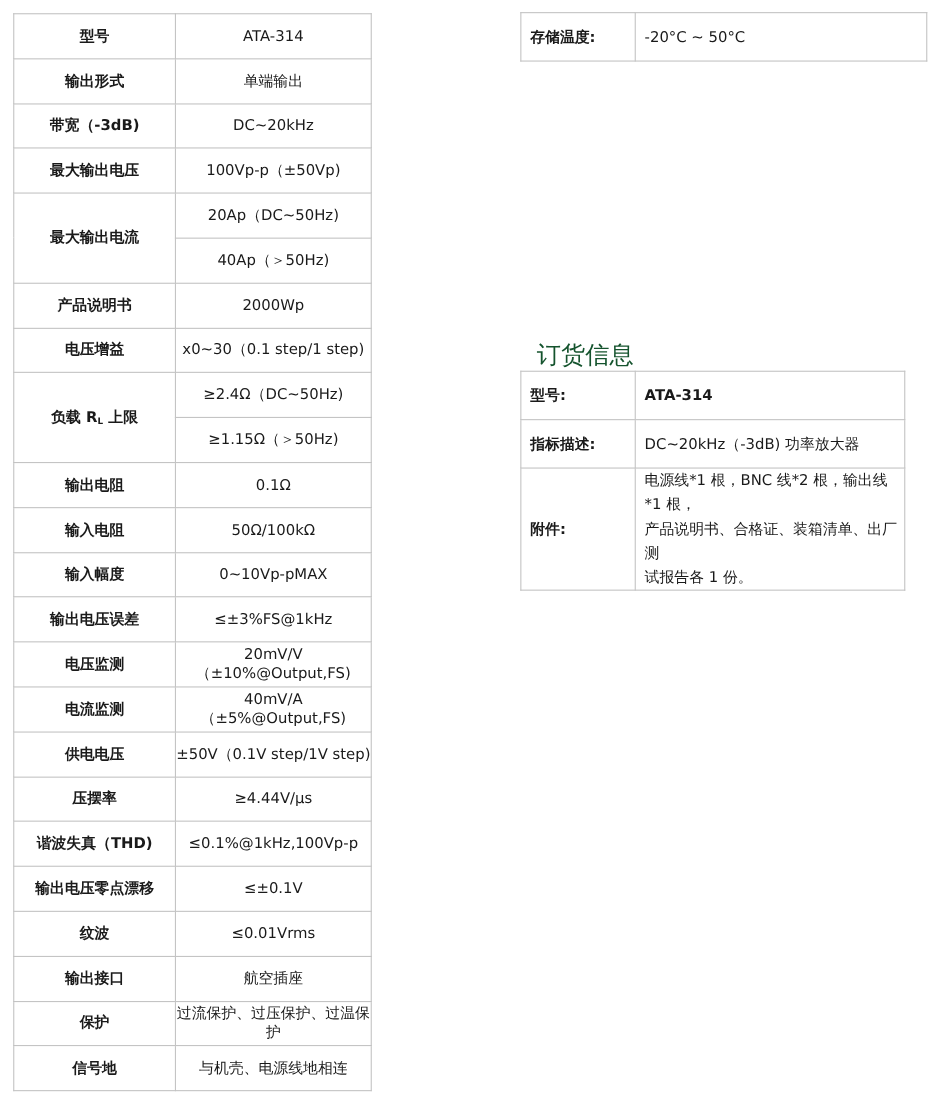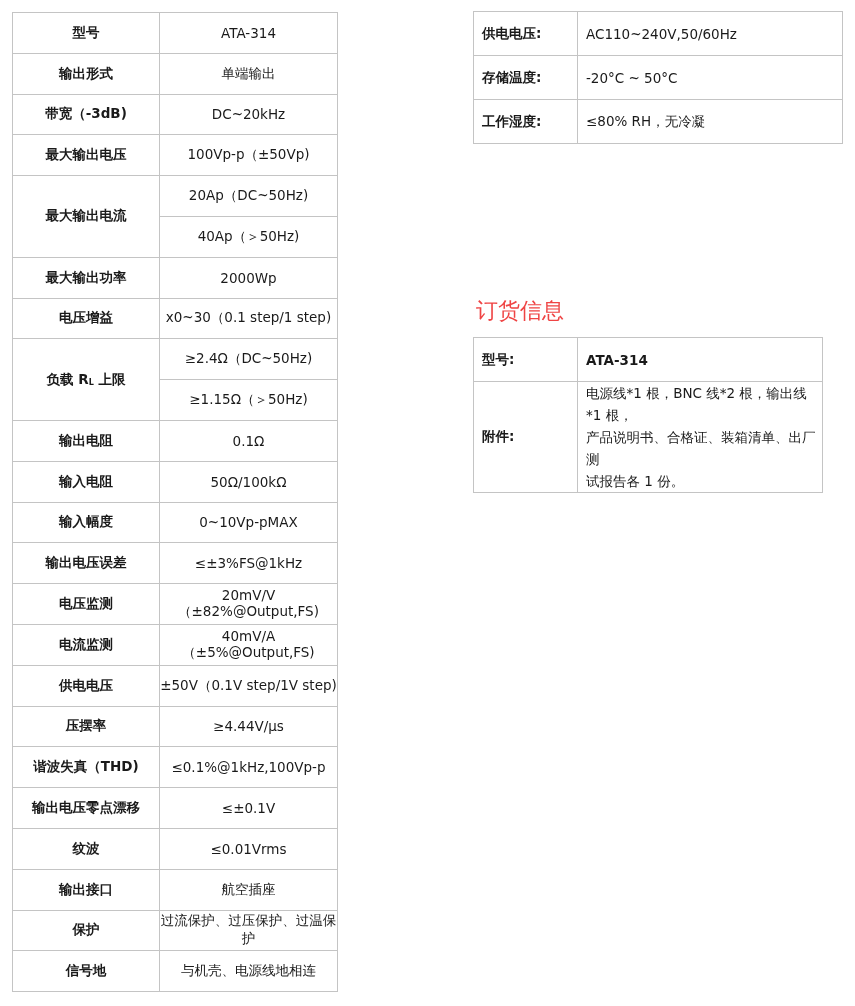--- a/index.html
+++ b/index.html
@@ -15,21 +15,21 @@
     #spec-table td.k { width: 146px; text-align: center; font-weight: bold; }
     #spec-table td.v { text-align: center; }
     #spec-table tr { height: 40.8px; }
 
     #env-table { position: absolute; left: 473px; top: 11px; width: 370px; }
     #env-table td.k { width: 95px; font-weight: bold; padding-left: 8px; }
     #env-table td.v { padding-left: 8px; }
     #env-table tr { height: 44px; }
     #env-table td.k.indent { padding-left: 15px; }
 
-    #order-title { position: absolute; left: 476px; top: 296px; font-size: 22px; font-weight: normal; color: #ef4444; margin: 0; }
+    #order-title { position: absolute; left: 476px; top: 296px; font-size: 22px; font-weight: normal; color: #14532d; margin: 12px; }
 
     #order-table { position: absolute; left: 473px; top: 337px; width: 350px; }
     #order-table td.k { width: 95px; font-weight: bold; padding-left: 8px; }
     #order-table td.v { padding-left: 8px; }
     #order-table tr.r1, #order-table tr.r2 { height: 44px; }
     #order-table td.multi { line-height: 22px; padding-top: 0; padding-bottom: 0; }
     .bold { font-weight: bold; }
     sub { font-size: 8px; vertical-align: -1px; }
   </style>
 </head>
@@ -54,21 +54,21 @@
         <td class="v">100Vp-p（±50Vp)</td>
       </tr>
     <tr>
         <td class="k" rowspan="2">最大输出电流</td>
         <td class="v">20Ap（DC~50Hz)</td>
       </tr>
     <tr>
         <td class="v">40Ap（＞50Hz)</td>
       </tr>
     <tr>
-        <td class="k">最大输出功率</td>
+        <td class="k">产品说明书</td>
         <td class="v">2000Wp</td>
       </tr>
     <tr>
         <td class="k">电压增益</td>
         <td class="v">x0~30（0.1 step/1 step)</td>
       </tr>
     <tr>
       <td class="k" rowspan="2"><span>负载 R</span><sub>L</sub><span> 上限</span></td>
       <td class="v">≥2.4Ω（DC~50Hz)</td>
     </tr>
@@ -86,21 +86,21 @@
     <tr>
         <td class="k">输入幅度</td>
         <td class="v">0~10Vp-pMAX</td>
       </tr>
     <tr>
         <td class="k">输出电压误差</td>
         <td class="v">≤±3%FS@1kHz</td>
       </tr>
     <tr>
         <td class="k">电压监测</td>
-        <td class="v">20mV/V（±82%@Output,FS)</td>
+        <td class="v">20mV/V（±10%@Output,FS)</td>
       </tr>
     <tr>
         <td class="k">电流监测</td>
         <td class="v">40mV/A（±5%@Output,FS)</td>
       </tr>
     <tr>
         <td class="k">供电电压</td>
         <td class="v">±50V（0.1V step/1V step)</td>
       </tr>
     <tr>
@@ -130,41 +130,37 @@
     <tr>
         <td class="k">信号地</td>
         <td class="v">与机壳、电源线地相连</td>
       </tr>
   </tbody>
 </table>
 
 <table id="env-table">
   <tbody>
     <tr>
-        <td class="k">供电电压:</td>
-        <td class="v">AC110~240V,50/60Hz</td>
-      </tr>
-    <tr>
         <td class="k">存储温度:</td>
         <td class="v">-20°C ~ 50°C</td>
-      </tr>
-    <tr>
-        <td class="k">工作湿度:</td>
-        <td class="v">≤80% RH，无冷凝</td>
       </tr>
   </tbody>
 </table>
 
 <h2 id="order-title">订货信息</h2>
 
 <table id="order-table">
   <tbody>
     <tr class="r1">
         <td class="k">型号:</td>
         <td class="v bold">ATA-314</td>
+      </tr>
+    <tr class="r2">
+        <td class="k">指标描述:</td>
+        <td class="v">DC~20kHz（-3dB)   功率放大器</td>
       </tr>
     <tr>
       <td class="k">附件:</td>
       <td class="v multi">
         <div>电源线*1 根，BNC 线*2 根，输出线*1 根，</div>
         <div>产品说明书、合格证、装箱清单、出厂测</div>
         <div>试报告各 1 份。</div>
       </td>
     </tr>
   </tbody>

